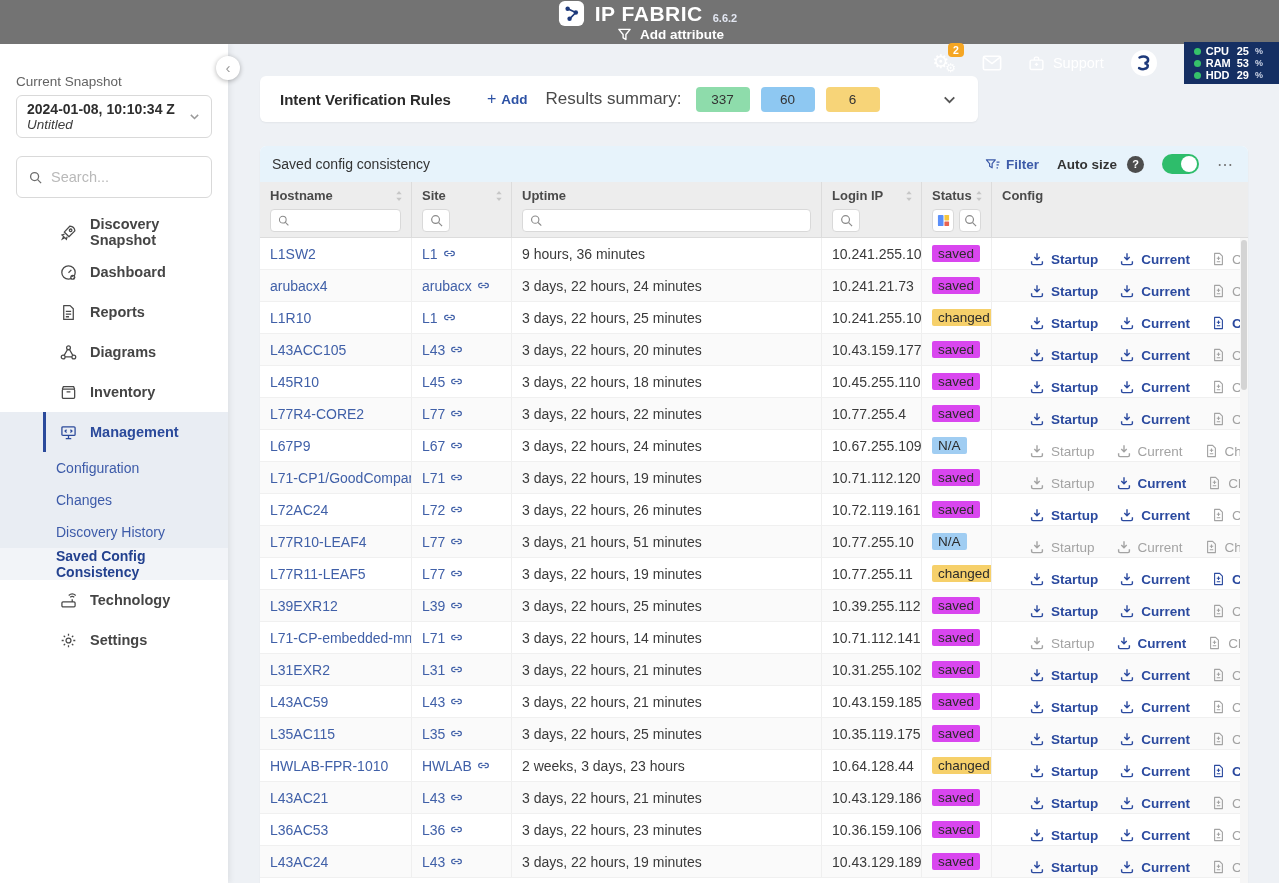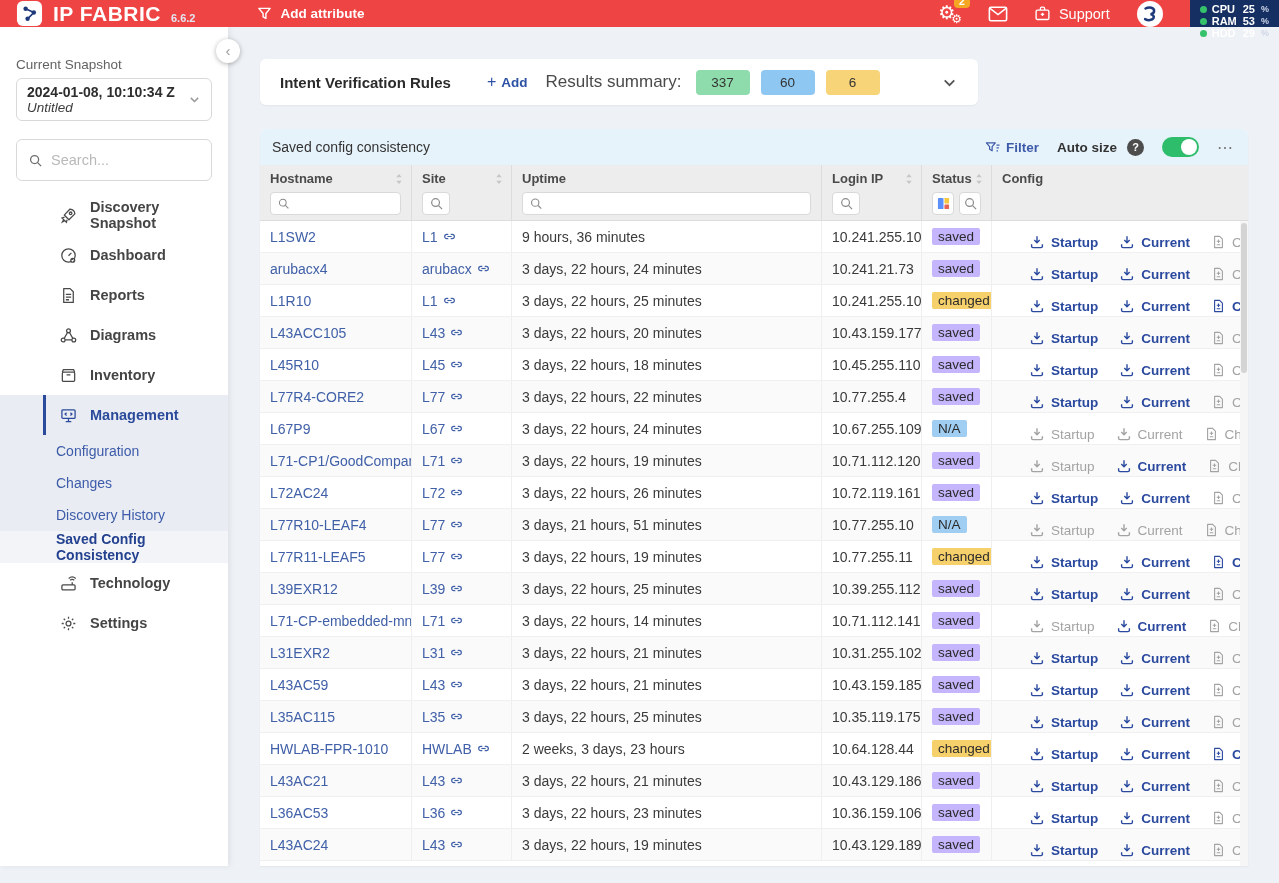--- a/index.html
+++ b/index.html
@@ -1,32 +1,32 @@
 <!DOCTYPE html>
 <html><head>
 <meta charset="utf-8">
 <style>
   * { margin:0; padding:0; box-sizing:border-box; }
   html,body { width:1279px; height:883px; overflow:hidden; font-family:"Liberation Sans",sans-serif; background:#eef1f5; }
 
   
-  .topbar { height:27px; background:#ef4444; display:flex; align-items:center; color:#fff; position:relative; z-index:20; }
+  .topbar { height:44px; background:#737373; display:flex; align-items:center; color:#fff; position:relative; z-index:20;flex-direction:column; }
   .brand { display:flex; align-items:center; gap:10px; padding-left:16px; }
   .logo-mark { width:27px; height:27px; display:block; }
   .brand-name { font-size:21px; font-weight:800; letter-spacing:.5px; }
   .app-version { font-size:11px; font-weight:700; color:#e3e7f2; margin-top:9px; }
   .add-attr { display:flex; align-items:center; gap:8px; margin-left:62px; font-size:13.5px; font-weight:700; cursor:pointer; }
   .topbar-right { margin-left:auto; display:flex; align-items:center; gap:26px; height:100%; }
   .icon-btn { position:relative; cursor:pointer; display:flex; align-items:center; }
   .gear-glyphs { font-size:19px; line-height:1; }
   .gear-glyphs .g2 { font-size:12px; margin-left:-4px; vertical-align:-4px; display:inline-block; }
   .notif-badge { position:absolute; top:-9px; right:-8px; background:#f5a623; color:#fff; font-size:10.5px; font-weight:700; border-radius:4px; padding:1px 5px; }
   .support-btn { display:flex; align-items:center; gap:8px; font-size:14.5px; cursor:pointer; }
   .avatar { width:28px; height:28px; cursor:pointer; }
-  .stats-panel { background:#152f63; height:100%; padding:3px 10px 3px 10px; display:flex; flex-direction:column; justify-content:flex-start; min-width:72px; }
+  .stats-panel { background:#152f63; height:100%; padding:3px 16px 3px 10px; display:flex; flex-direction:column; justify-content:flex-start; min-width:72px; }
   .stat-row { display:flex; align-items:center; gap:5px; font-size:11px; font-weight:700; color:#fff; }
   .stat-dot { width:7px; height:7px; border-radius:50%; background:#36c26a; flex:none; }
   .stat-label { width:26px; }
   .stat-val { margin-left:auto; }
   .stat-pct { font-size:9px; margin-left:1px; color:#cfd6e8; }
 
   
   .shell { display:flex; height:839px; }
 
   
@@ -84,21 +84,21 @@
   .f-btn { width:28px; height:23px; background:#fff; border:1px solid #d9d9d9; border-radius:4px; display:flex; align-items:center; justify-content:center; cursor:pointer; }
 
   .t-body { flex:1; overflow:hidden; position:relative; }
   .t-row { height:32px; border-bottom:1px solid #f0f0f0; background:#fff; }
   .t-row.alt { background:#fafafa; }
   .t-cell { display:flex; align-items:center; padding:0 10px; font-size:14px; color:#3a3a3a; border-right:1px solid #efefef; overflow:hidden; white-space:nowrap; }
   .t-cell:last-child { border-right:none; }
   .host-link { color:#4060a8; cursor:pointer; text-decoration:none; }
   .site-link { color:#4060a8; cursor:pointer; display:flex; align-items:center; gap:5px; }
   .status-badge { padding:1px 6px; border-radius:2px; font-size:13.5px; color:#2b2b2b; }
-  .st-saved { background:#c4b5fd; } .st-changed { background:#f6d06a; } .st-na { background:#a0cdf2; }
+  .st-saved { background:#d946ef; } .st-changed { background:#f6d06a; } .st-na { background:#a0cdf2; }
   .cfg-cell { padding-left:38px; gap:22px; }
   .cfg-action { display:flex; align-items:center; gap:7px; font-size:13.5px; font-weight:700; color:#2b4a9f; cursor:pointer;margin-top:11px; }
   .cfg-action svg { flex:none; }
   .cfg-action.disabled { color:#a3a3a3; cursor:default; font-weight:400; }
   .cfg-action.changes:not(.disabled) { font-weight:700; }
 
   .scrollbar-track { position:absolute; right:0; top:0; bottom:0; width:8px; background:#f6f6f6; }
   .scrollbar-thumb { position:absolute; top:2px; right:1px; width:6px; height:150px; border-radius:3px; background:#d4d4d4; }
 </style>
 </head>

